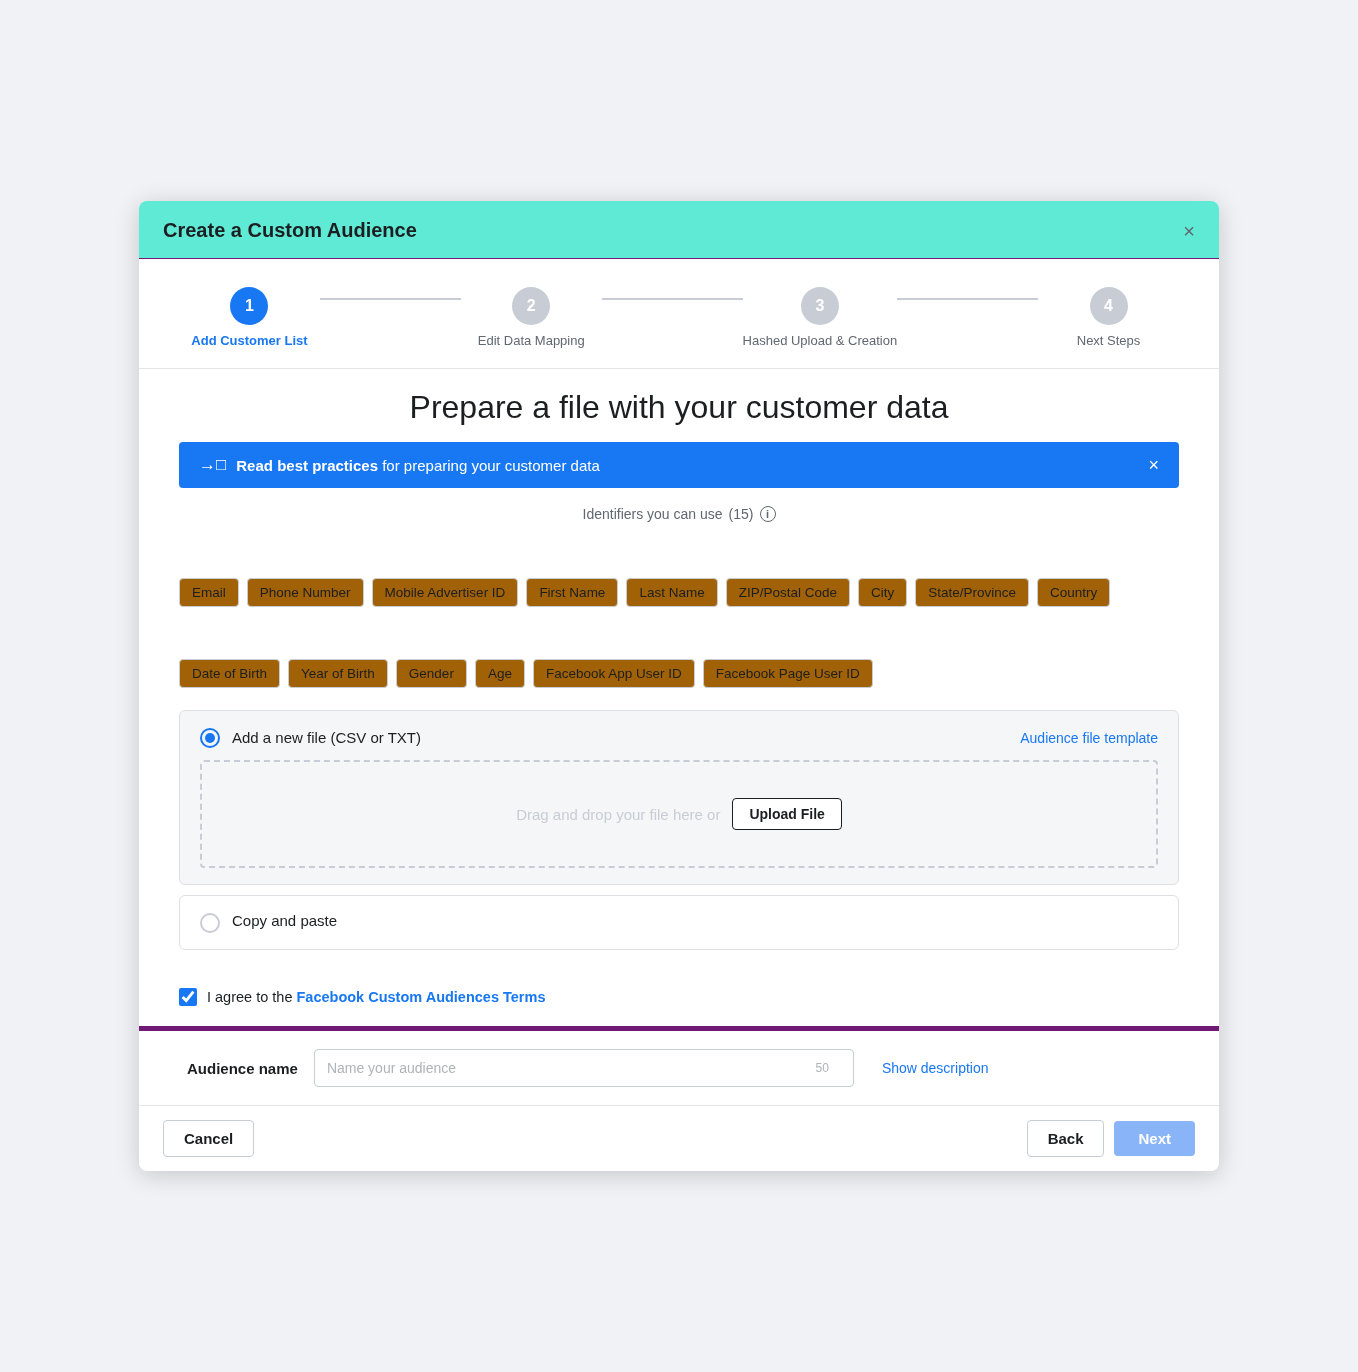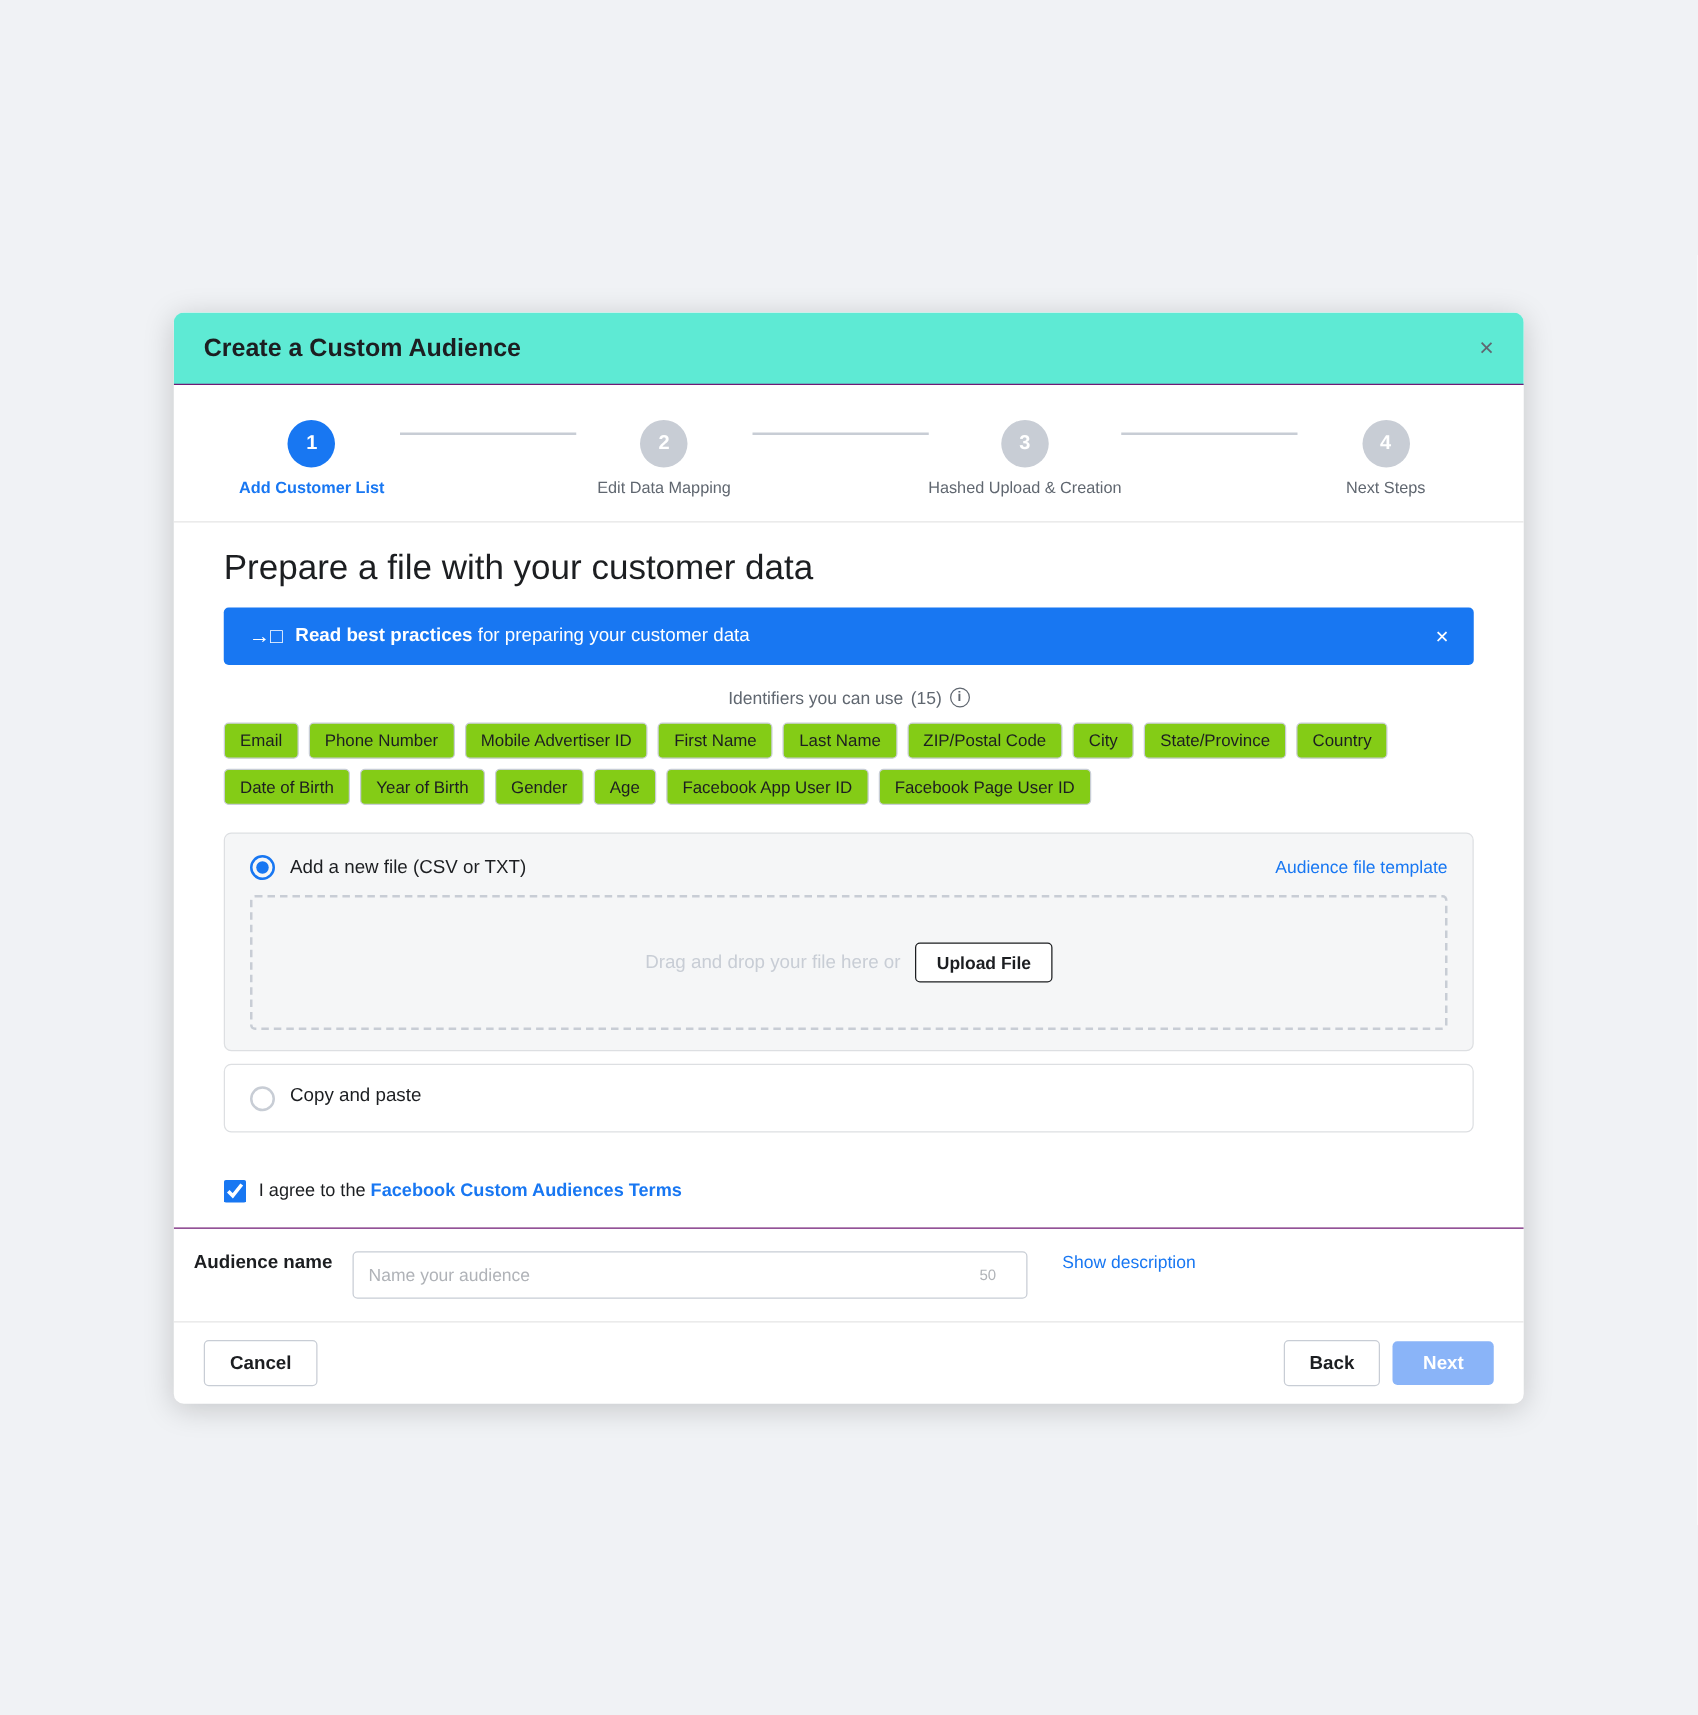--- a/index.html
+++ b/index.html
@@ -97,24 +97,24 @@
     }
     .stepper-divider {
       border: none;
       border-top: 1px solid #e5e5e5;
       margin: 0 0 20px 0;
     }
     .content-area {
       padding: 0 40px;
     }
     .page-heading {
-      font-size: 28px;
+      font-size: 32px;
       font-weight: 400;
       color: #1c1e21;
-      text-align: left;
+      text-align: center;
       margin-bottom: 16px;
     }
     .blue-banner {
       background: #1877f2;
       border-radius: 4px;
       padding: 13px 20px;
       display: flex;
       align-items: center;
       justify-content: space-between;
       margin-bottom: 18px;
@@ -166,22 +166,23 @@
       flex-wrap: wrap;
       gap: 8px;
       margin-bottom: 22px;
     }
     .tag {
       border: 1px solid #c8cdd5;
       border-radius: 4px;
       padding: 6px 12px;
       font-size: 13.5px;
       color: #1c1e21;
-      background: #84cc16;
+      background: #a16207;
       white-space: nowrap;
+      margin-top: 44px;
     }
     .options-area {
       display: flex;
       flex-direction: column;
       gap: 10px;
       margin-bottom: 22px;
     }
     .option-box {
       border: 1px solid #dddfe2;
       border-radius: 6px;
@@ -272,24 +273,24 @@
       font-size: 14.5px;
       color: #1c1e21;
     }
     .agree-link {
       color: #1877f2;
       font-weight: 700;
       text-decoration: none;
       cursor: pointer;
     }
     .modal-footer-top {
-      border-top: 1px solid #701a75;
-      padding: 18px 16px;
-      display: flex;
-      align-items: flex-start;
+      border-top: 5px solid #701a75;
+      padding: 18px 48px;
+      display: flex;
+      align-items: center;
       gap: 16px;
     }
     .audience-label {
       font-size: 15px;
       font-weight: 700;
       color: #1c1e21;
       white-space: nowrap;
     }
     .audience-input-wrap {
       position: relative;

